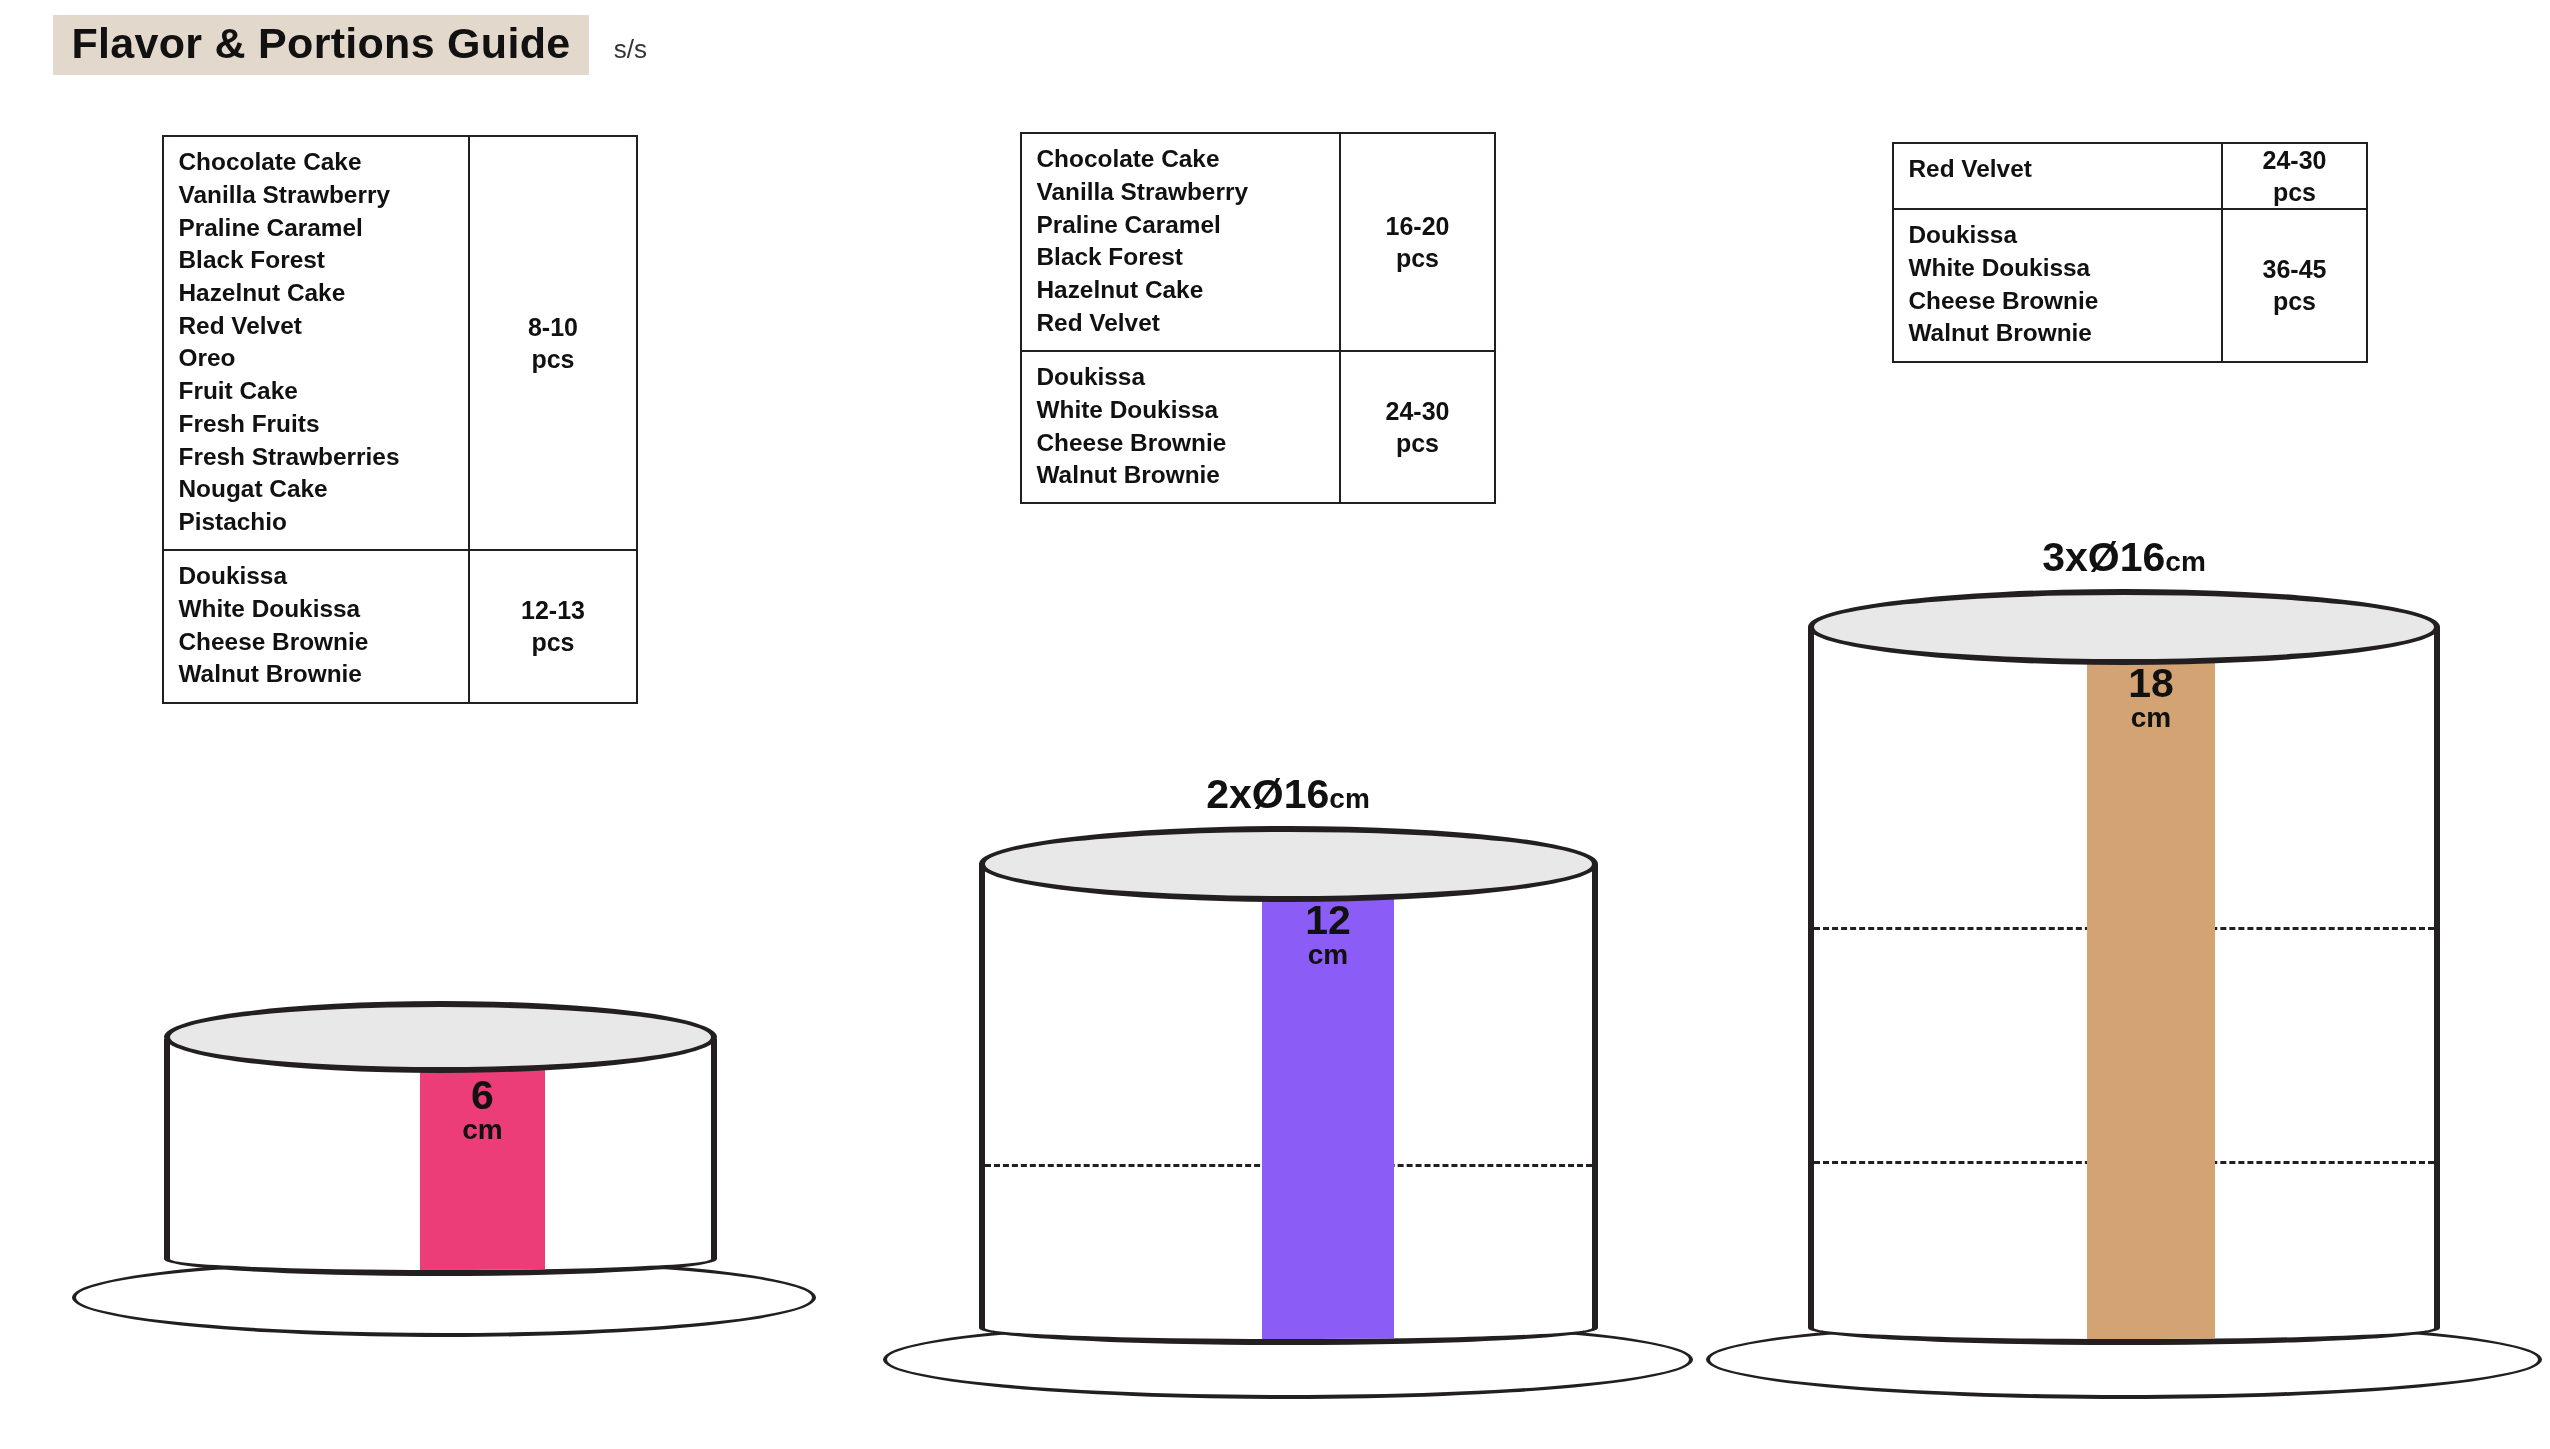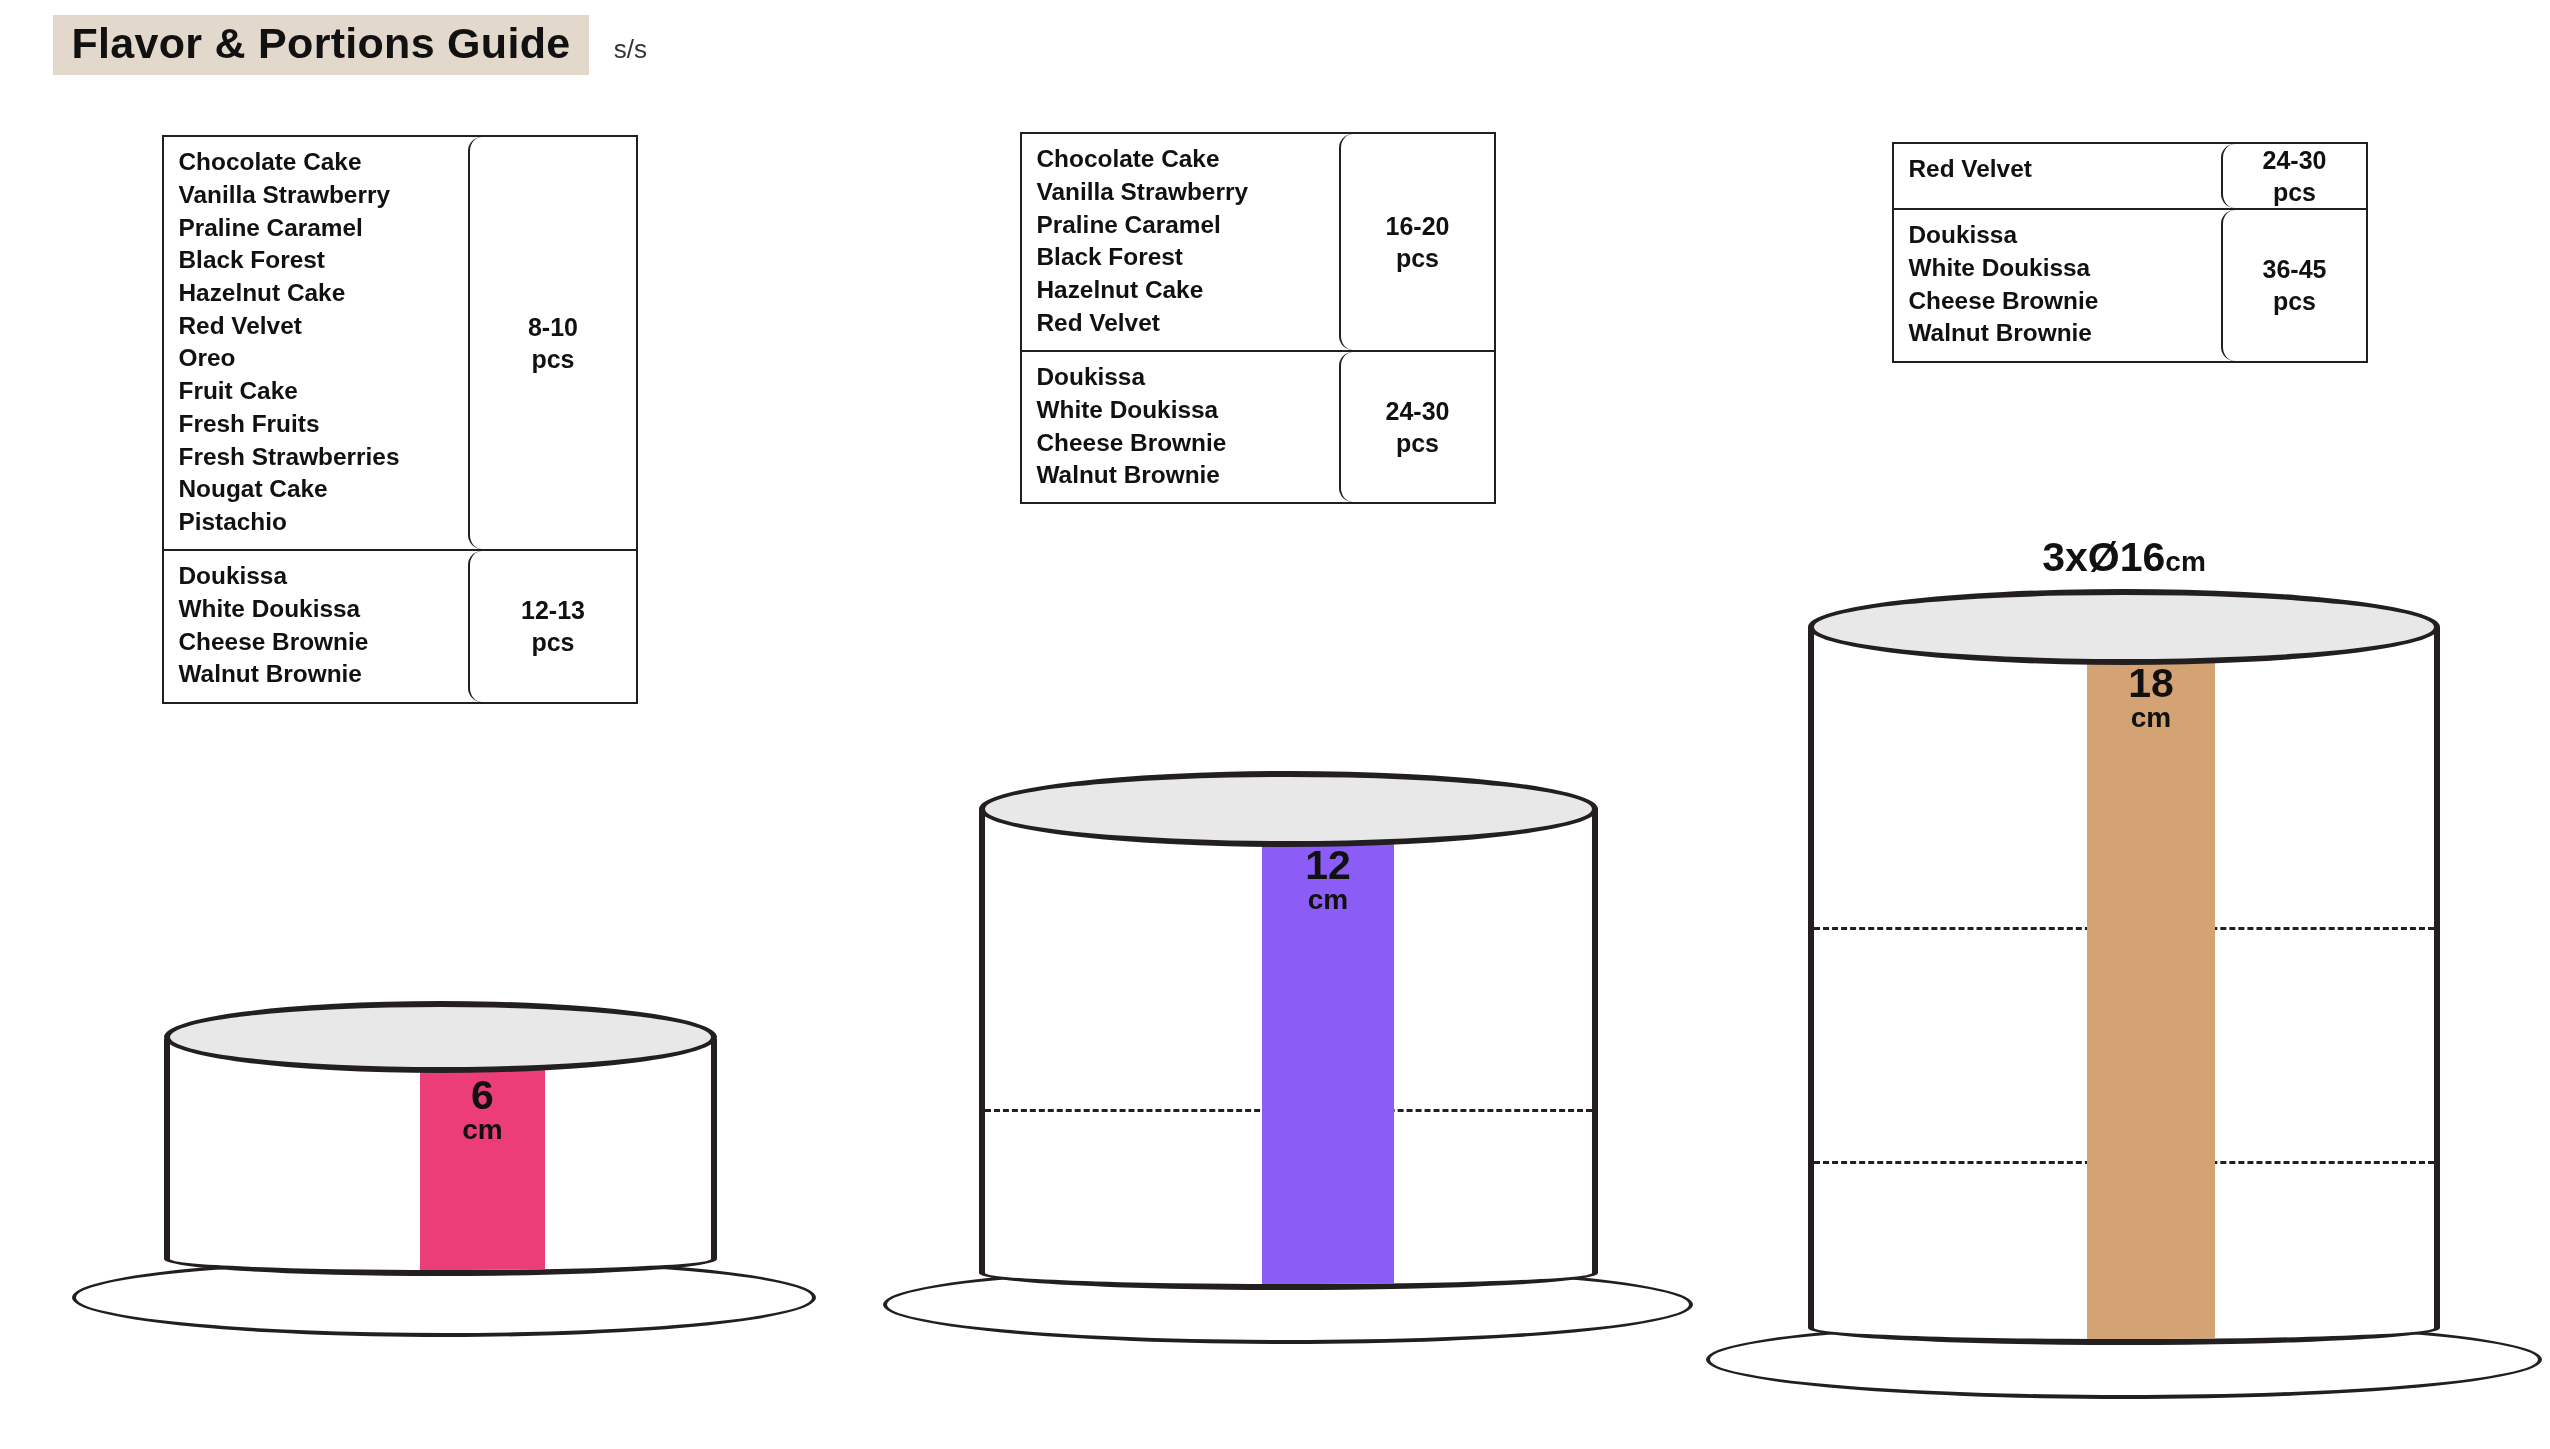--- a/index.html
+++ b/index.html
@@ -67,21 +67,20 @@
     border-left: 2px solid #231f20;
     display: flex;
     align-items: center;
     justify-content: center;
     text-align: center;
     font-size: 25px;
     font-weight: bold;
     color: #111111;
     line-height: 1.28;
     flex: 0 0 auto;
-    border-radius: 14px;
   }
   .pcount span { display:block; }
 
   #table-1 { left: 162px; top: 135px; width: 476px; }
   #table-1 .pcount { width: 168px; align-items: center; }
   #table-2 { left: 1020px; top: 132px; width: 476px; }
   #table-2 .pcount { width: 155px; }
   #table-3 { left: 1892px; top: 142px; width: 476px; }
   #table-3 .pcount { width: 145px; }
 
@@ -279,20 +278,23 @@
         <div class="band-title">height</div>
         <div class="band-num">6</div>
         <div class="band-unit">cm</div>
       </div>
     </div>
     <div class="top-ellipse"></div>
   </div>
 </div>
 
 <div class="cake" id="cake-2">
+  <div class="cake-label">
+    <span class="mult">2x</span><span class="diam">Ø16</span><span class="cm">cm</span>
+  </div>
   <div class="cake-body">
     <div class="plate"></div>
     <div class="cyl">
       <div class="layer-line l1"></div>
       <div class="band" style="background:#8b5cf6;">
         <div class="band-title">height</div>
         <div class="band-num">12</div>
         <div class="band-unit">cm</div>
       </div>
     </div>

